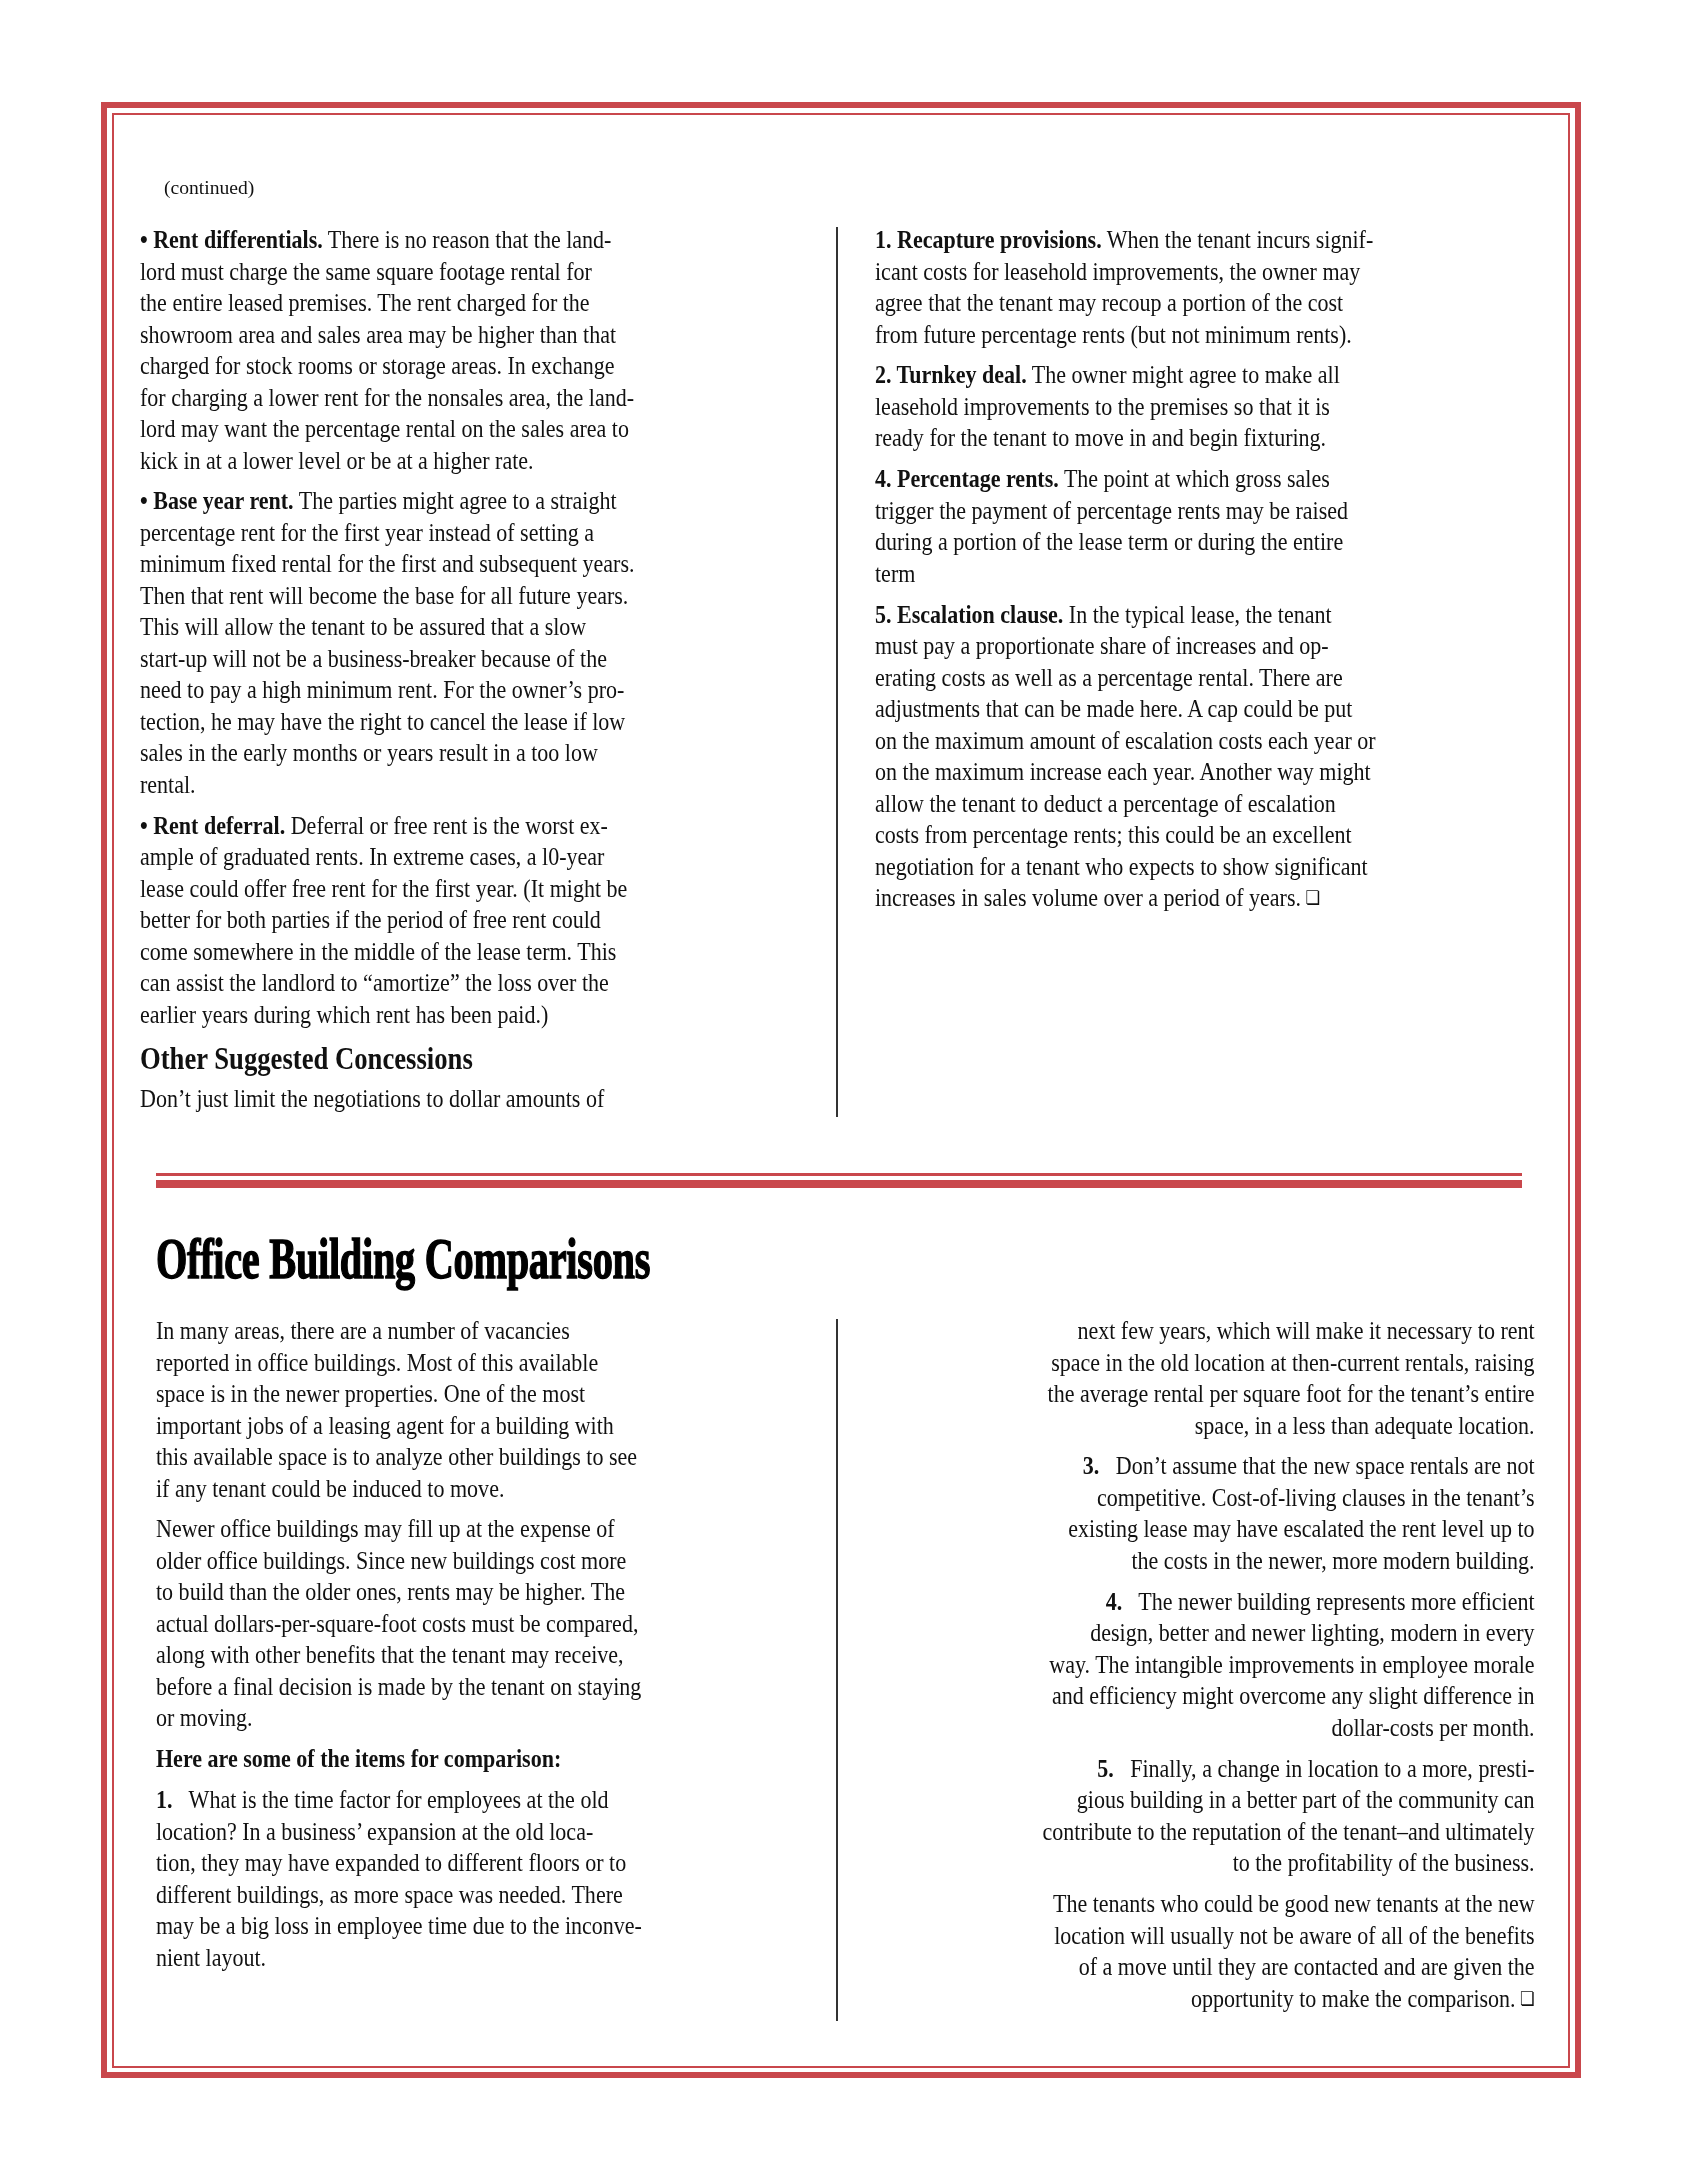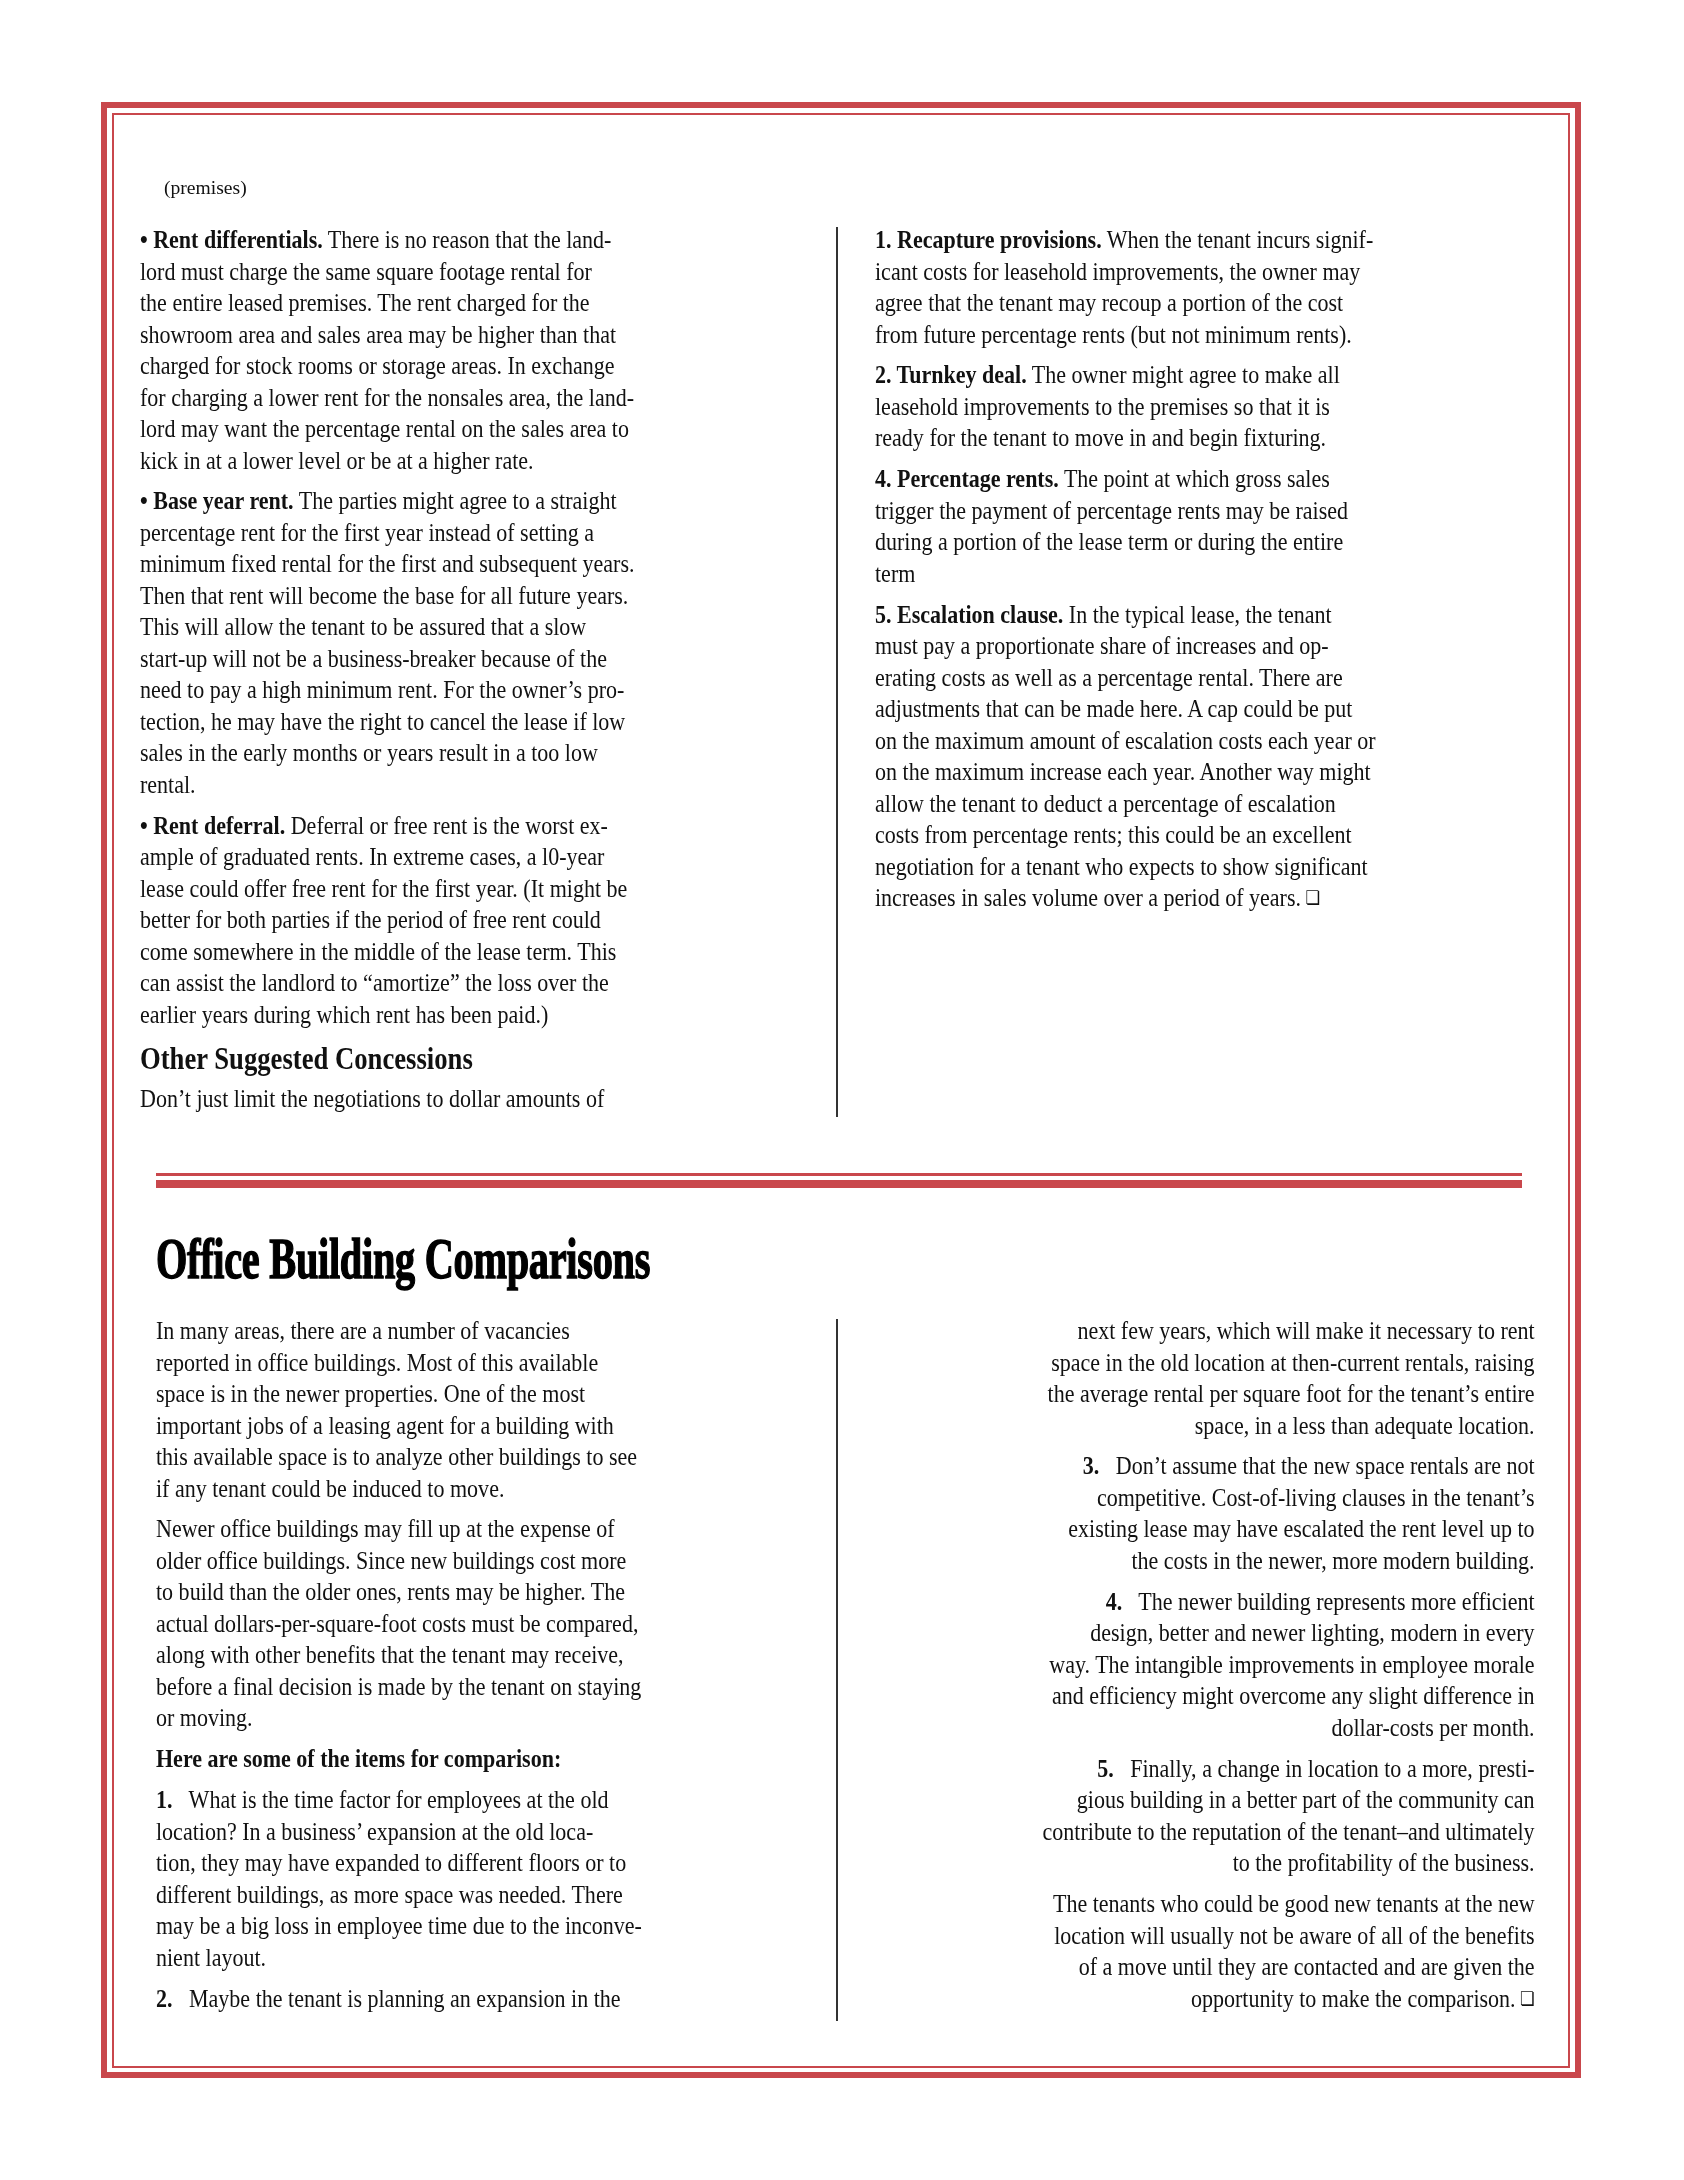--- a/index.html
+++ b/index.html
@@ -34,21 +34,21 @@
 
     .endmark { font-size: 19px; position: relative; top: -1.7px; margin-left: 5.1px; }
     .num { font-weight: bold; }
   </style>
 </head>
 <body>
 
 <div class="frame-outer"></div>
 <div class="frame-inner"></div>
 
-<div class="continued">(premises)</div>
+<div class="continued">(continued)</div>
 
 <div class="col" id="top-left" style="left:140px; top:224px;">
   <div class="para">
     <span class="line"><b>•  Rent differentials.</b><span> There is no reason that the land-</span></span>
     <span class="line">lord must charge the same square footage rental for</span>
     <span class="line">the entire leased premises. The rent charged for the</span>
     <span class="line">showroom area and sales area may be higher than that</span>
     <span class="line">charged for stock rooms or storage areas. In exchange</span>
     <span class="line">for charging a lower rent for the nonsales area, the land-</span>
     <span class="line">lord may want the percentage rental on the sales area to</span>
@@ -142,23 +142,20 @@
     <span class="line"><b>Here are some of the items for comparison:</b></span>
   </div>
   <div class="para">
     <span class="line"><span class="num">1.</span><span style="white-space:pre">   What is the time factor for employees at the old</span></span>
     <span class="line">location? In a business’ expansion at the old loca-</span>
     <span class="line">tion, they may have expanded to different floors or to</span>
     <span class="line">different buildings, as more space was needed. There</span>
     <span class="line">may be a big loss in employee time due to the inconve-</span>
     <span class="line">nient layout.</span>
   </div>
-  <div class="para">
-    <span class="line"><span class="num">2.</span><span style="white-space:pre">   Maybe the tenant is planning an expansion in the</span></span>
-  </div>
 </div>
 
 <div class="col-rule" style="left:836px; top:1319px; height:702px;"></div>
 
 <div class="col" id="bottom-right" style="left:875px; top:1315px;text-align:right;">
   <div class="para">
     <span class="line">next few years, which will make it necessary to rent</span>
     <span class="line">space in the old location at then-current rentals, raising</span>
     <span class="line">the average rental per square foot for the tenant’s entire</span>
     <span class="line">space, in a less than adequate location.</span>

